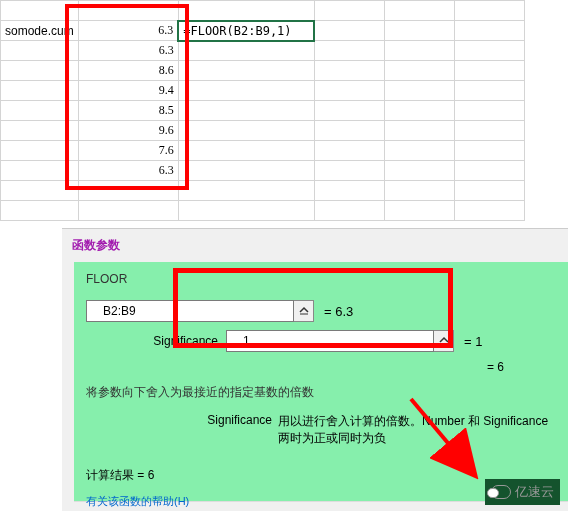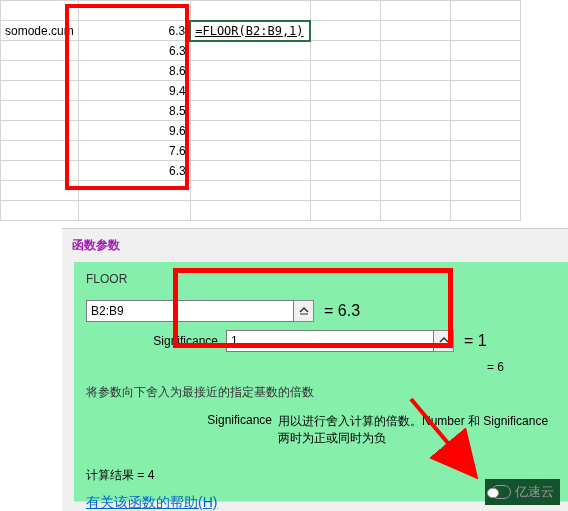--- a/index.html
+++ b/index.html
@@ -2,54 +2,54 @@
 <html><head>
   <meta charset="utf-8">
   <style>
     * { margin: 0; padding: 0; box-sizing: border-box; }
     body { font-family: Arial, "Microsoft YaHei", sans-serif; font-size: 12px; width: 568px; height: 511px; background: #fff; position: relative; overflow: hidden; }
     
     .spreadsheet { position: absolute; top: 0; left: 0; width: 568px; }
     .spreadsheet table { border-collapse: collapse; }
     .spreadsheet td { border: 1px solid #d4d4d4; height: 20px; padding: 0 4px; font-size: 12px; background: #fff; vertical-align: middle; }
     .col-a { width: 75px; text-align: left; margin-top: 48px; }
-    .col-b { width: 112px; text-align: right; font-family: Liberation Sans, sans-serif; }
-    .col-c { width: 120px; text-align: left; font-family: "SimSun", monospace; text-decoration: underline; }
+    .col-b { width: 100px; text-align: right; font-family: Liberation Serif, serif; }
+    .col-c { width: 136px; text-align: left; font-family: "SimSun", monospace; }
     .col-d, .col-e, .col-f { width: 70px; }
     
     .active-cell { border: 2px solid #217346 !important; position: relative; }
     .formula-text { font-family: "SimSun", monospace; }
     
     .red-box-1 { position: absolute; top: 4px; left: 65px; width: 124px; height: 186px; border: 4px solid red; pointer-events: none; z-index: 5; }
     
     .dialog { position: absolute; top: 228px; left: 62px; width: 506px; height: 283px; background: #f0f0f0; border-top: 1px solid #ccc; }
     .dialog-title { padding: 8px 10px; font-size: 12px; font-weight: bold; color: #a21caf; }
     .dialog-body { background: #86efac; margin: 0 0 0 12px; padding: 10px 12px 8px 12px; position: relative; height: 240px; border-bottom: 1px solid #ddd; }
     
     .fn-name { font-size: 12px; color: #333; margin-bottom: 14px; }
     
     .param-row { display: flex; align-items: center; margin-bottom: 8px; }
     .param-label { width: 140px; text-align: right; padding-right: 8px; font-size: 12px; }
-    .param-input { width: 208px; height: 22px; border: 1px solid #7a7a7a; padding: 0 4px; font-size: 12px; font-family: Arial; }
+    .param-input { width: 208px; height: 22px; border: 1px solid #7a7a7a; padding: 0 16px; font-size: 12px; font-family: Arial; }
     .input-wrap { position: relative; display: flex; align-items: center; }
     .ref-btn { width: 20px; height: 22px; border: 1px solid #888; border-left: none; background: #f0f0f0; display: flex; align-items: center; justify-content: center; cursor: pointer; }
     .ref-btn svg { width: 10px; height: 10px; }
-    .param-result { margin-left: 10px; font-size: 16px; }
+    .param-result { margin-left: 10px; font-size: 13px; }
     
     .red-box-2 { position: absolute; top: 268px; left: 173px; width: 280px; height: 80px; border: 5px solid red; pointer-events: none; z-index: 5; }
     
     .extra-result { text-align: right; padding-right: 52px; font-size: 12px; margin: 6px 0 10px 0; }
     
     .desc-main { font-size: 12px; color: #333; margin: 6px 0 12px 0; }
     .desc-param { display: flex; font-size: 12px; margin-bottom: 20px; }
     .desc-param-label { width: 192px; text-align: right; padding-right: 6px; }
     .desc-param-text { flex: 1; }
     
     .calc-result { font-size: 12px; margin: 16px 0 10px 0; }
-    .help-link { color: #0066cc; text-decoration: underline; cursor: pointer; font-size: 14px; }
+    .help-link { color: #0066cc; cursor: pointer; font-size: 11px; }
     
     .arrow { position: absolute; bottom: 30px; right: 85px; z-index: 6; pointer-events: none; }
     .watermark { position: absolute; bottom: 6px; right: 8px; display: flex; align-items: center; gap: 4px; color: #999; font-size: 13px; z-index: 7; background: #14532d; padding: 4px 6px; }
     .watermark-icon { width: 20px; height: 14px; border: 1.5px solid #999; border-radius: 7px; position: relative; }
     .watermark-icon::before { content: ''; position: absolute; left: -5px; top: 2px; width: 10px; height: 8px; border: 1.5px solid #999; border-radius: 5px; background: #fff; }
   </style>
 </head>
 <body>
 
 <div class="spreadsheet">
@@ -183,21 +183,21 @@
     
     <div class="extra-result">=  6</div>
     
     <div class="desc-main">将参数向下舍入为最接近的指定基数的倍数</div>
     
     <div class="desc-param">
       <div class="desc-param-label">Significance</div>
       <div class="desc-param-text">用以进行舍入计算的倍数。Number 和 Significance 两时为正或同时为负</div>
     </div>
     
-    <div class="calc-result">计算结果 =  4</div>
+    <div class="calc-result">计算结果 =  6</div>
     <a class="help-link">有关该函数的帮助(H)</a>
   </div>
 </div>
 
 <div class="red-box-2"></div>
 
 <svg class="arrow" width="80" height="90">
   <defs>
       <marker id="ah" markerWidth="12" markerHeight="12" refX="6" refY="6" orient="auto">
         <path d="M0,0 L12,6 L0,12 Z" fill="red"></path>

